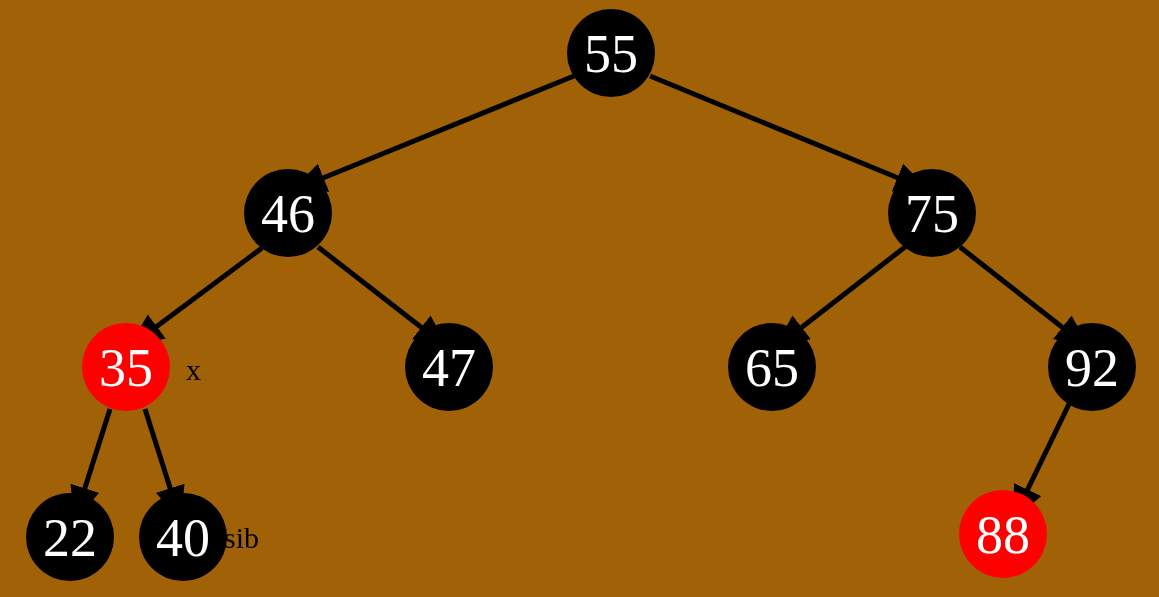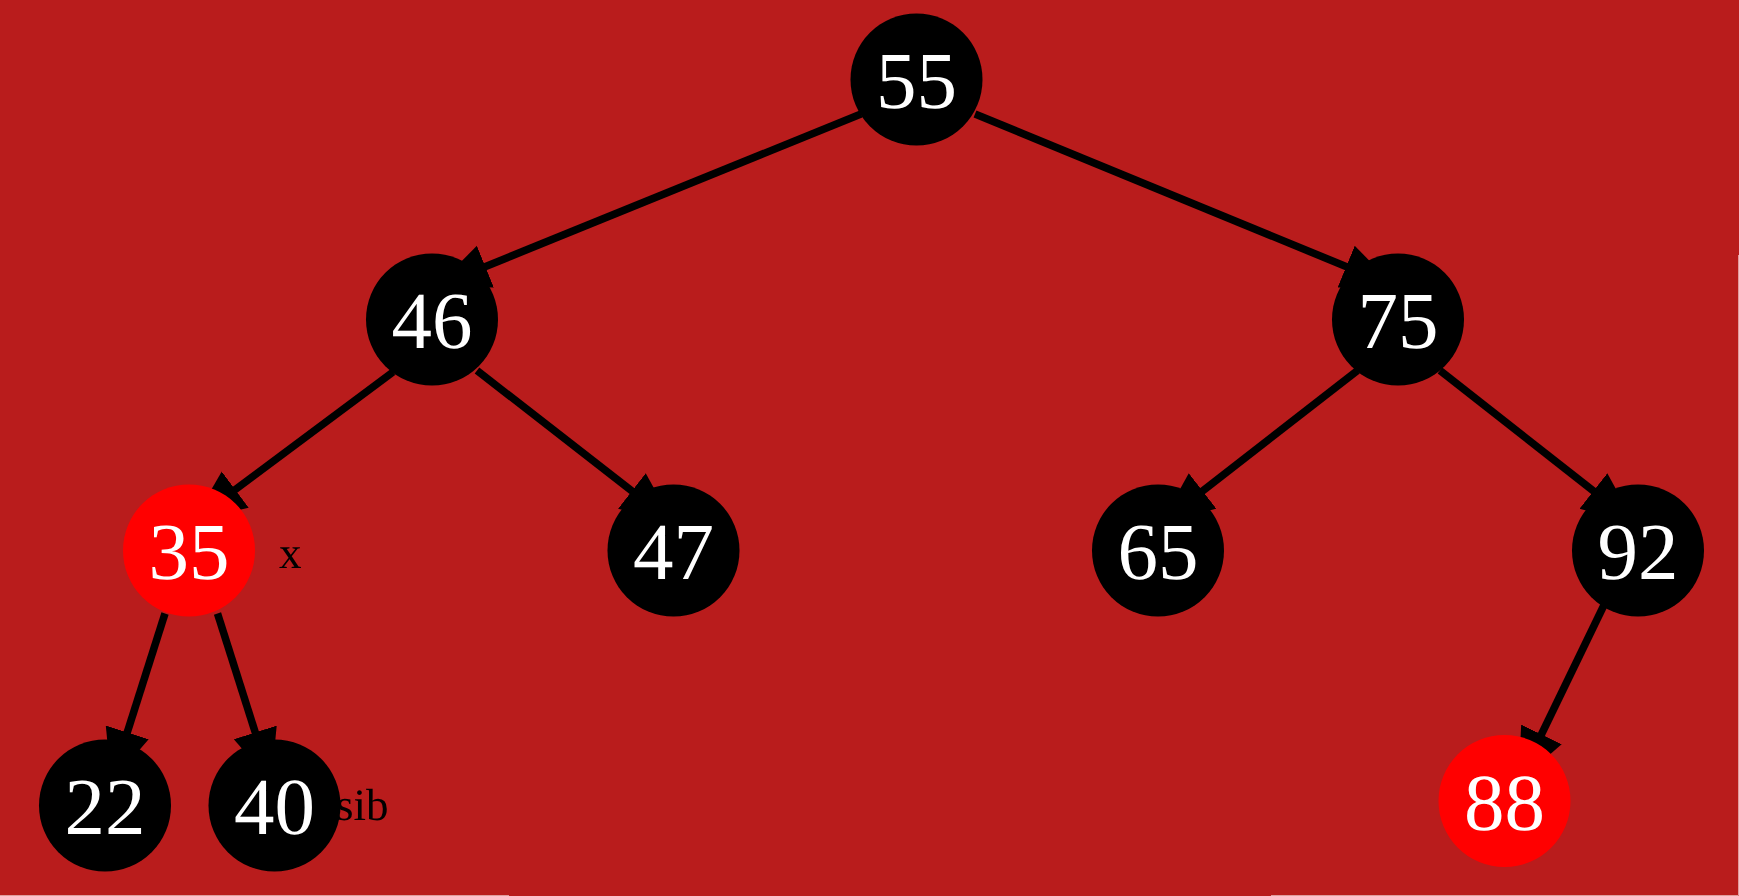--- a/index.html
+++ b/index.html
@@ -10,21 +10,21 @@
   body {
     width: 1159px;
     height: 597px;
     overflow: hidden;
     font-family: "Liberation Serif", serif;
   }
   #tree-canvas {
     position: relative;
     width: 1159px;
     height: 597px;
-    background: #b91c1c;
+    background: #a16207;
   }
   svg.tree-svg {
     position: absolute;
     left: 0;
     top: 0;
     width: 1159px;
     height: 597px;
     display: block;
   }
   .node-label {

